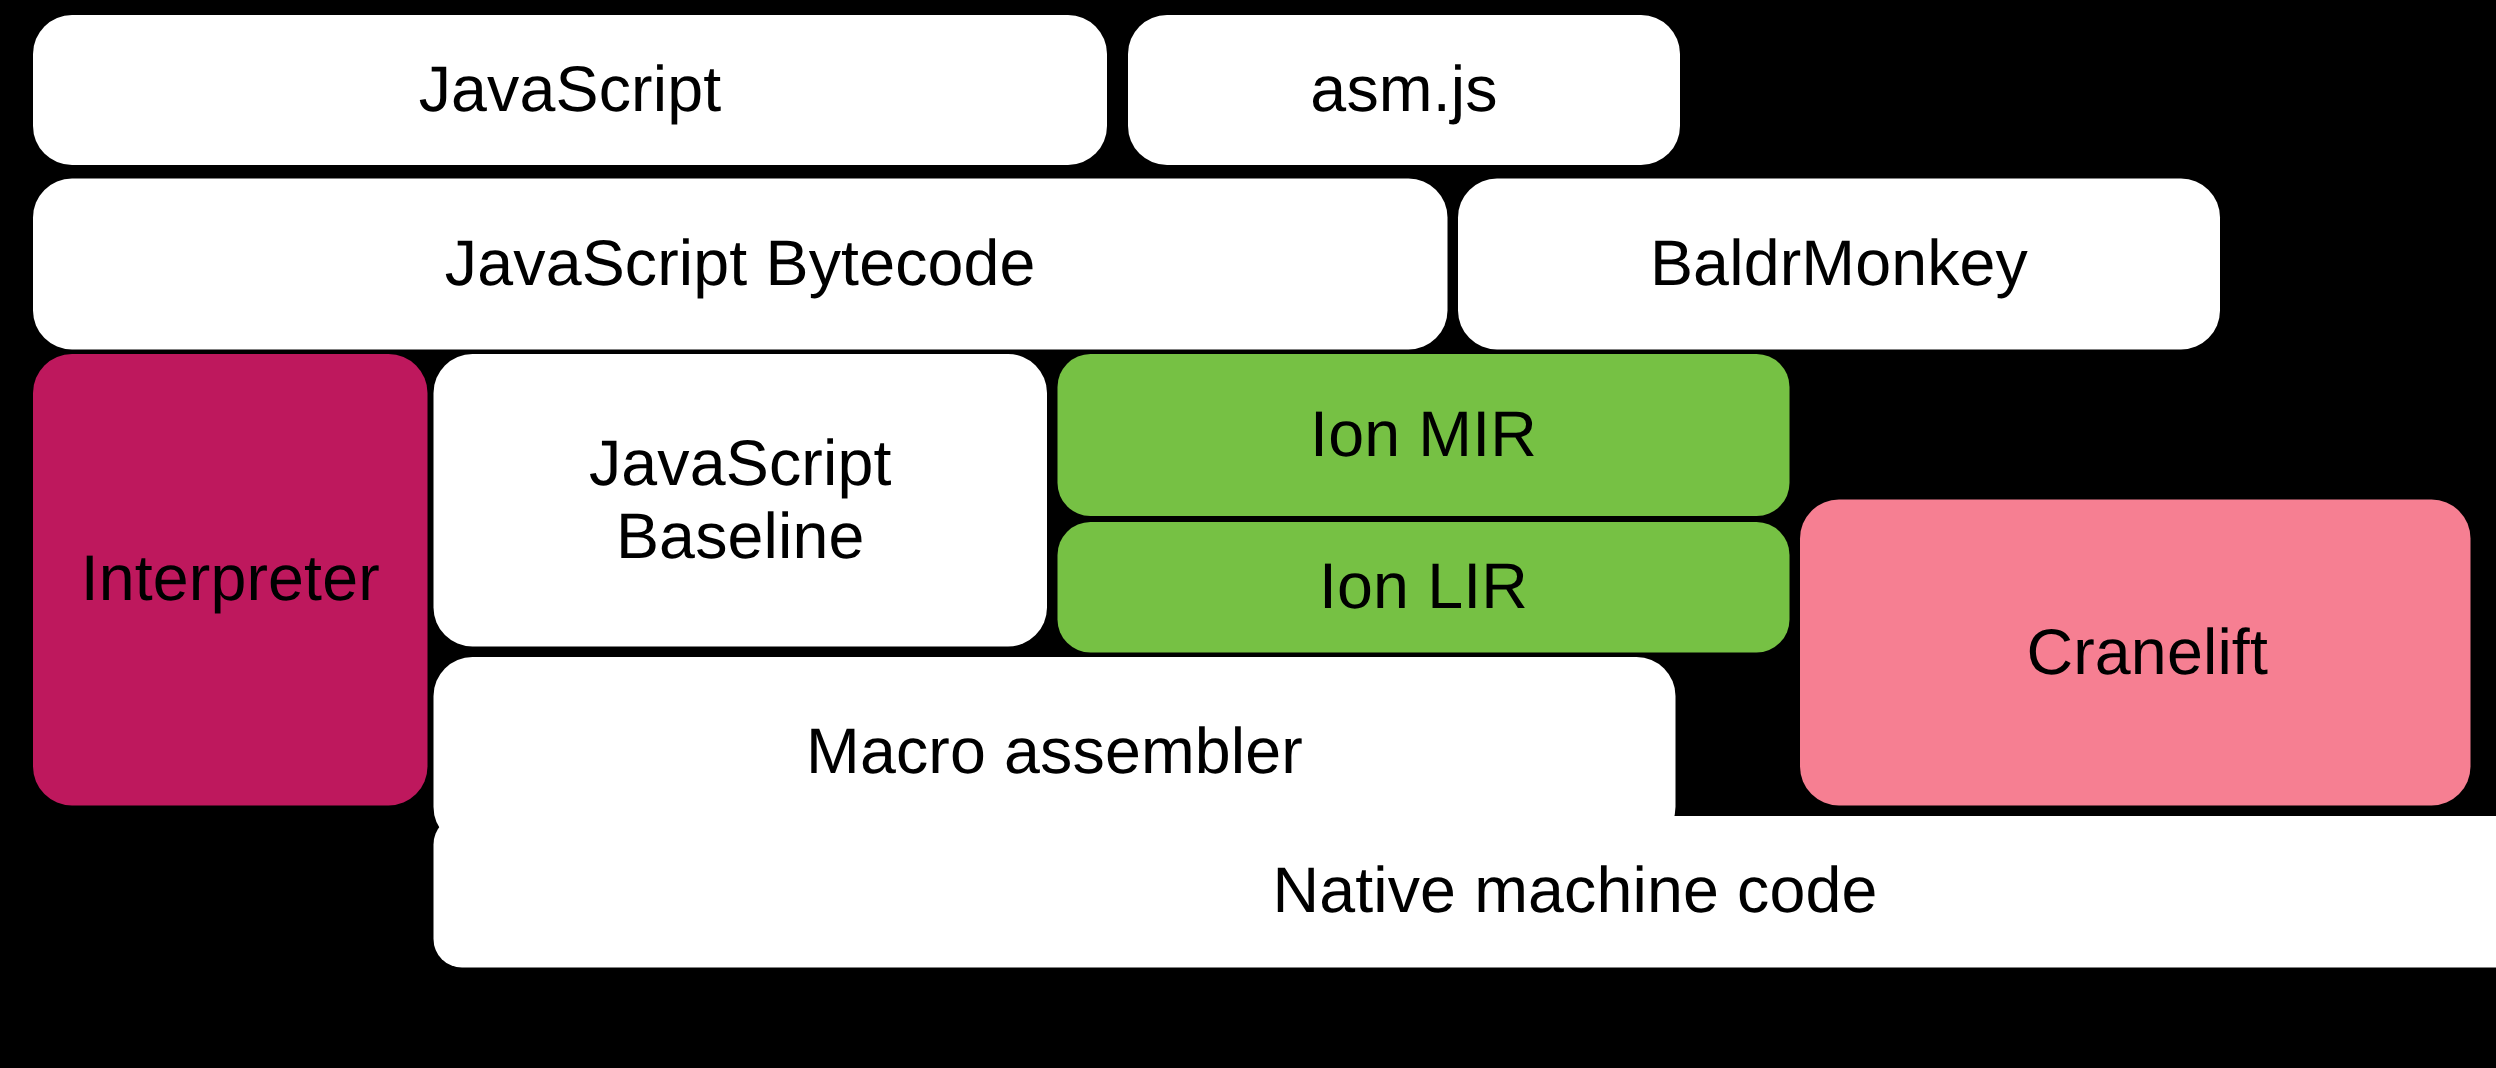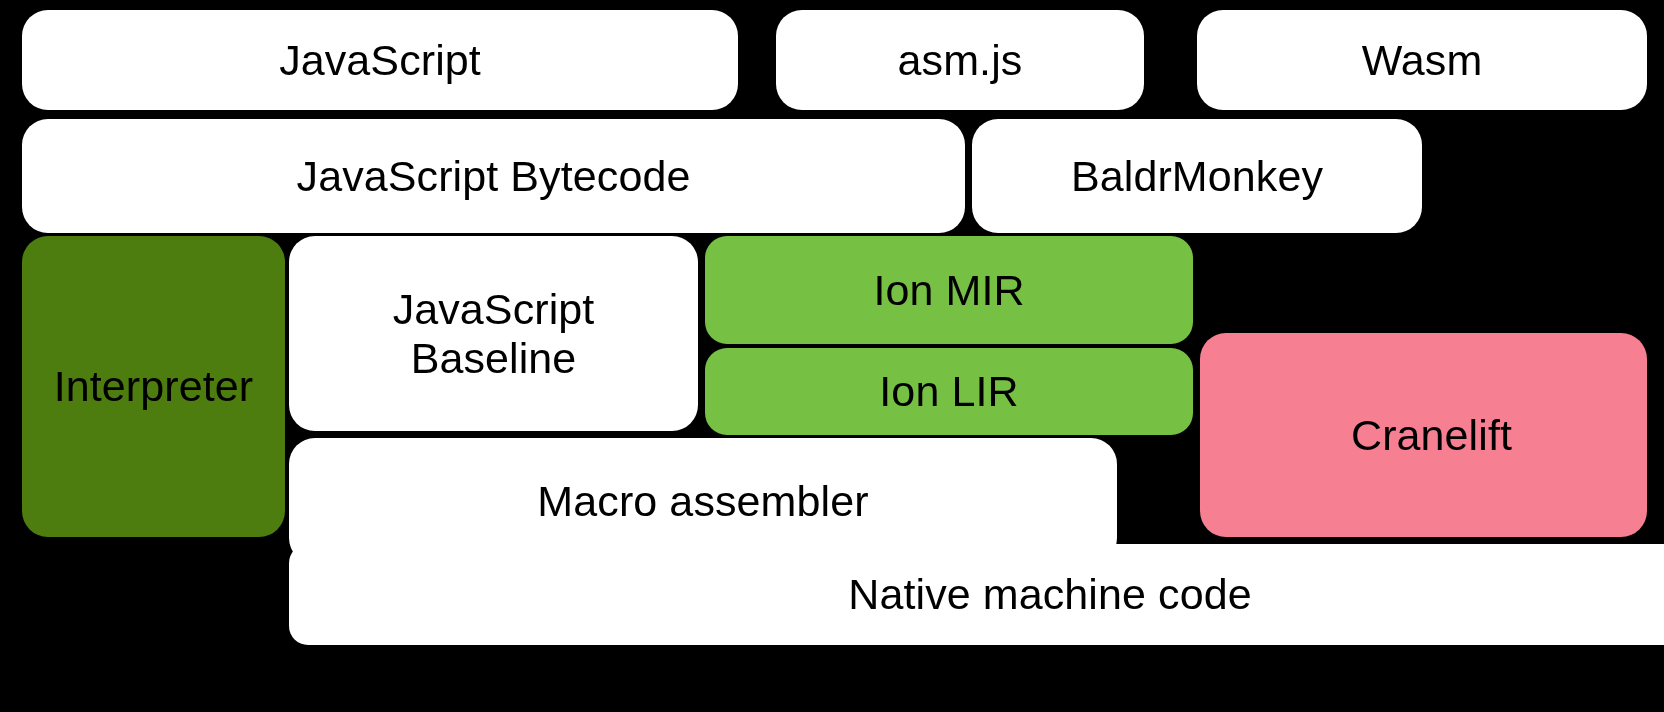--- a/index.html
+++ b/index.html
@@ -27,39 +27,38 @@
     background: #ffffff;
     border-radius: 26px;
     font-size: 43px;
     line-height: 1.12;
     font-weight: 400;
     letter-spacing: 0.1px;
     padding: 0 8px;
     white-space: pre-line;
     user-select: none;
   }
-  .node.gray   { background: #4d7c0f; }
+  .node.gray   { background: #be185d; }
   .node.green  { background: #76c144; }
   .node.pink   { background: #f67f92; padding-left: 24px; }
   .node.r18    { border-radius: 22px; }
 </style>
 </head>
 <body>
 
 <div id="stage">
 
   <div class="node" style="left:22px; top:10px; width:716px; height:100px;">JavaScript</div>
 
-  <div class="node" style="left:776px; top:10px; width:368px; height:100px;">asm.js</div>
+  <div class="node" style="left:752px; top:10px; width:368px; height:100px;">asm.js</div>
 
-  <div class="node" style="left:1197px; top:10px; width:450px; height:100px;">Wasm</div>
 
   <div class="node" style="left:22px; top:119px; width:943px; height:114px;">JavaScript Bytecode</div>
 
-  <div class="node" style="left:972px; top:119px; width:450px; height:114px;">BaldrMonkey</div>
+  <div class="node" style="left:972px; top:119px; width:508px; height:114px;">BaldrMonkey</div>
 
   <div class="node gray" style="left:22px; top:236px; width:263px; height:301px;">Interpreter</div>
 
   <div class="node" style="left:289px; top:236px; width:409px; height:195px;">JavaScript
 Baseline</div>
 
   <div class="node green r18" style="left:705px; top:236px; width:488px; height:108px;">Ion MIR</div>
 
   <div class="node green r18" style="left:705px; top:348px; width:488px; height:87px;">Ion LIR</div>
 

